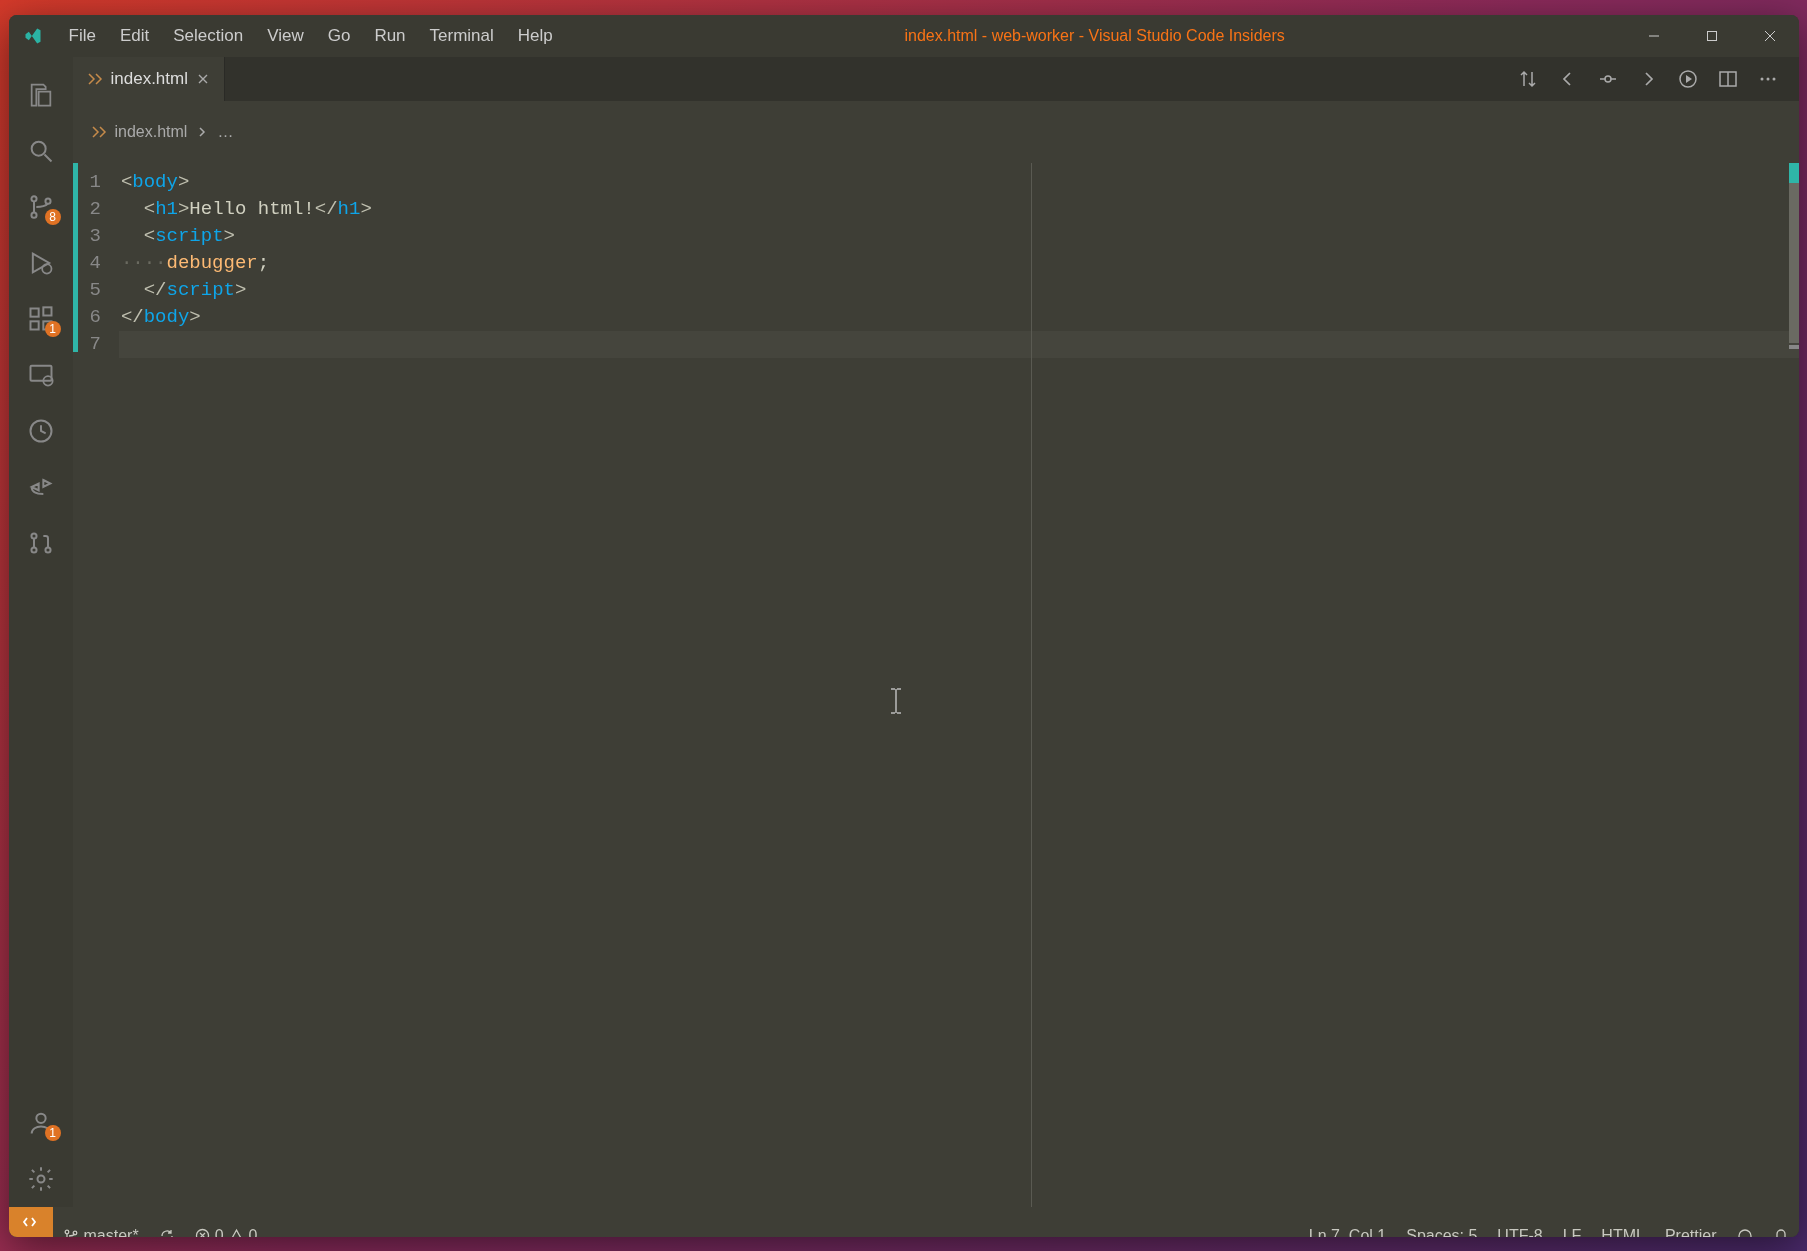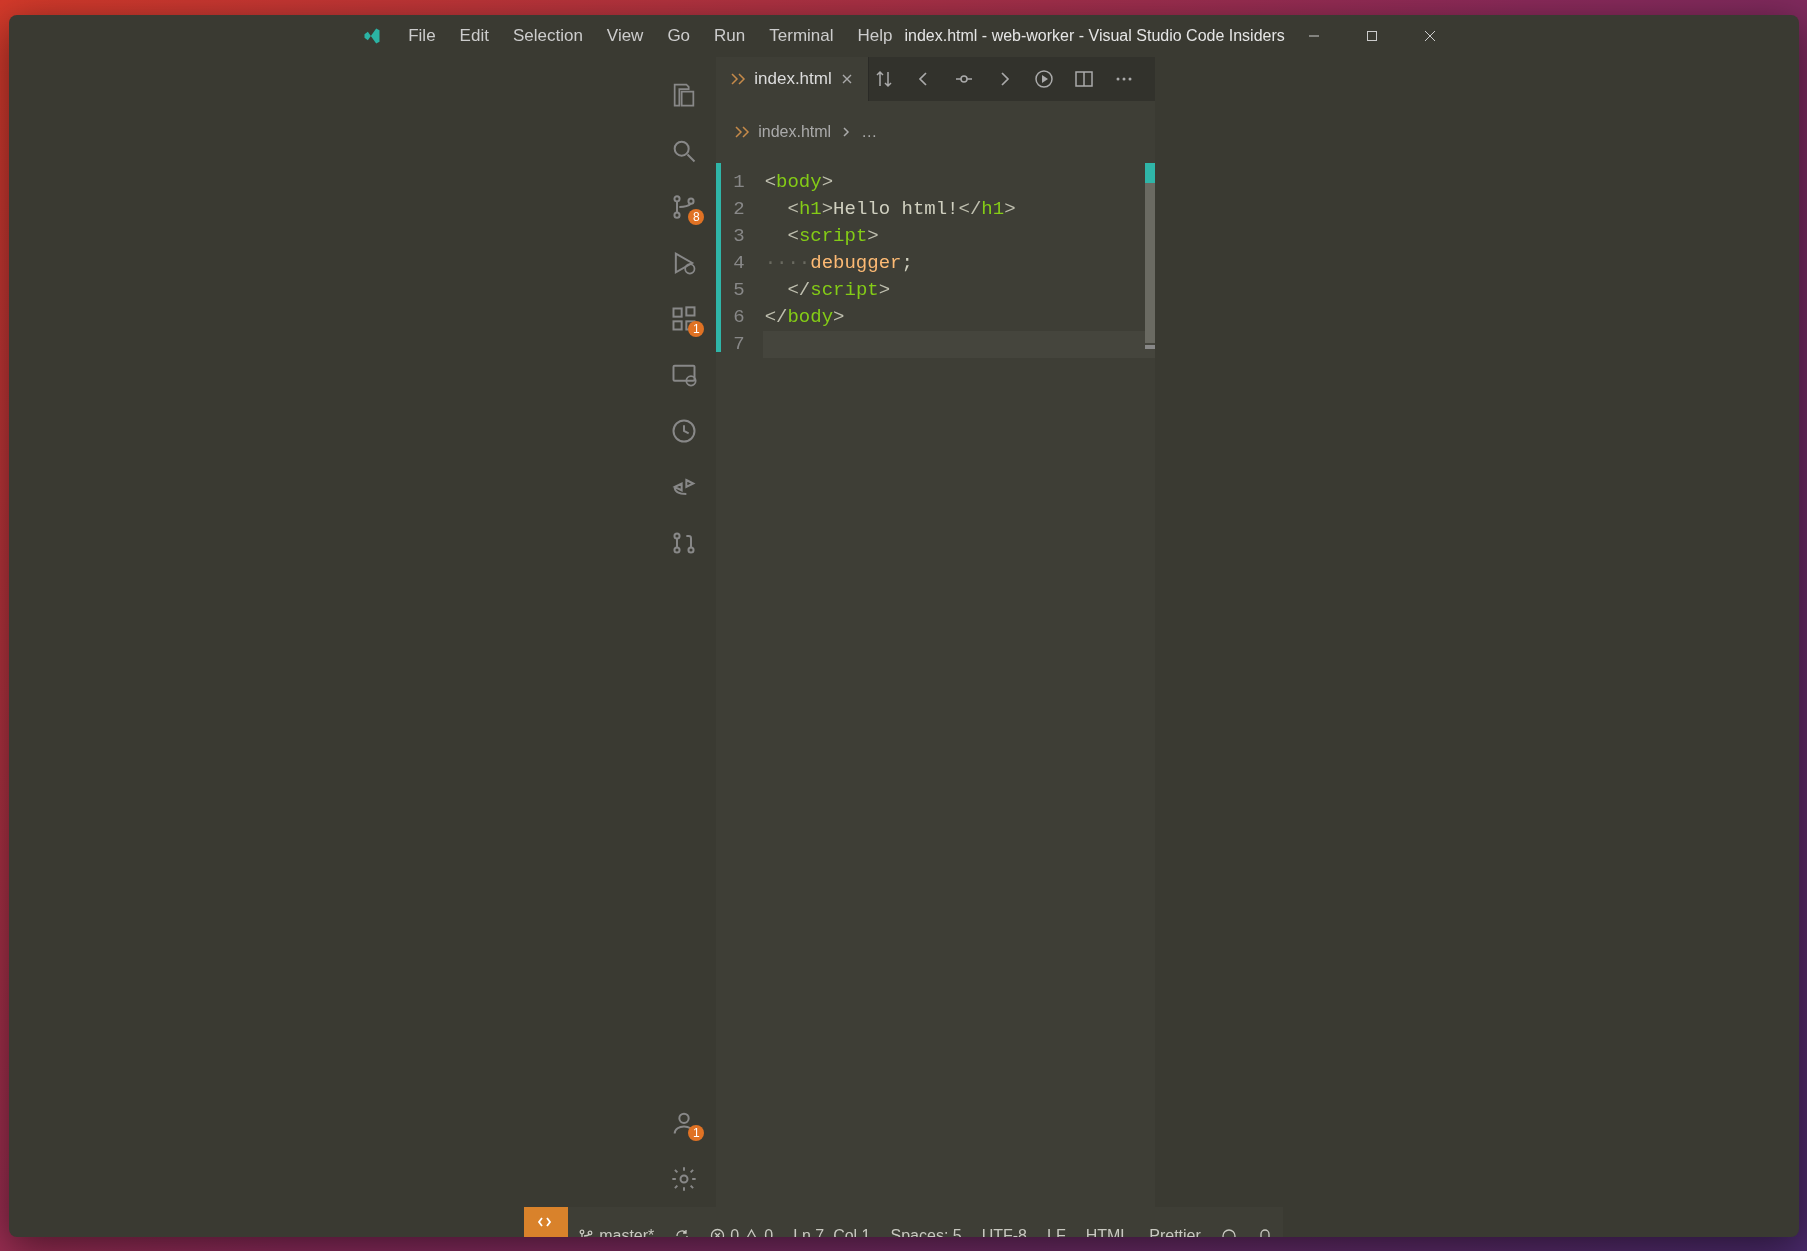--- a/index.html
+++ b/index.html
@@ -15,21 +15,20 @@
   }
   .window {
     width: 1790px;
     height: 1222px;
     background: #3a3a32;
     border-radius: 8px;
     box-shadow: 0 10px 40px rgba(0,0,0,0.5);
     display: flex;
     flex-direction: column;
     overflow: hidden;
-    align-items: center;
   }
   
   .titlebar {
     height: 42px;
     background: #3a3a32;
     display: flex;
     align-items: center;
     color: #ccc;
     font-size: 17px;
     user-select: none;
@@ -45,21 +44,21 @@
   .menu-item {
     padding: 0 12px;
     height: 42px;
     line-height: 42px;
     color: #ccc;
     cursor: default;
   }
   .title-text {
     flex: 1;
     text-align: center;
-    color: #e5e5e5;
+    color: #f97316;
     font-size: 16px;
   }
   .win-controls { display: flex; }
   .win-btn {
     width: 58px;
     height: 42px;
     display: flex;
     align-items: center;
     justify-content: center;
     color: #ccc;
@@ -203,21 +202,21 @@
     height: 180px;
     background: #6a6a62;
   }
   .minimap-mark {
     position: absolute;
     right: 0;
     width: 10px; height: 4px;
     background: #5b9ed6;
   }
 
-  .tok-b  { color: #84cc16; }  
+  .tok-b  { color: #0ea5e9; }  
   .tok-p  { color: #c0c0b0; }  
   .tok-kw { color: #fdba74; }  
   .tok-tx { color: #d0d0c0; }
   .tok-dim{ color: #6a6a60; }
   .ibeam {
     position: absolute;
     color: #bbb;
     font-size: 26px;
   }
 

